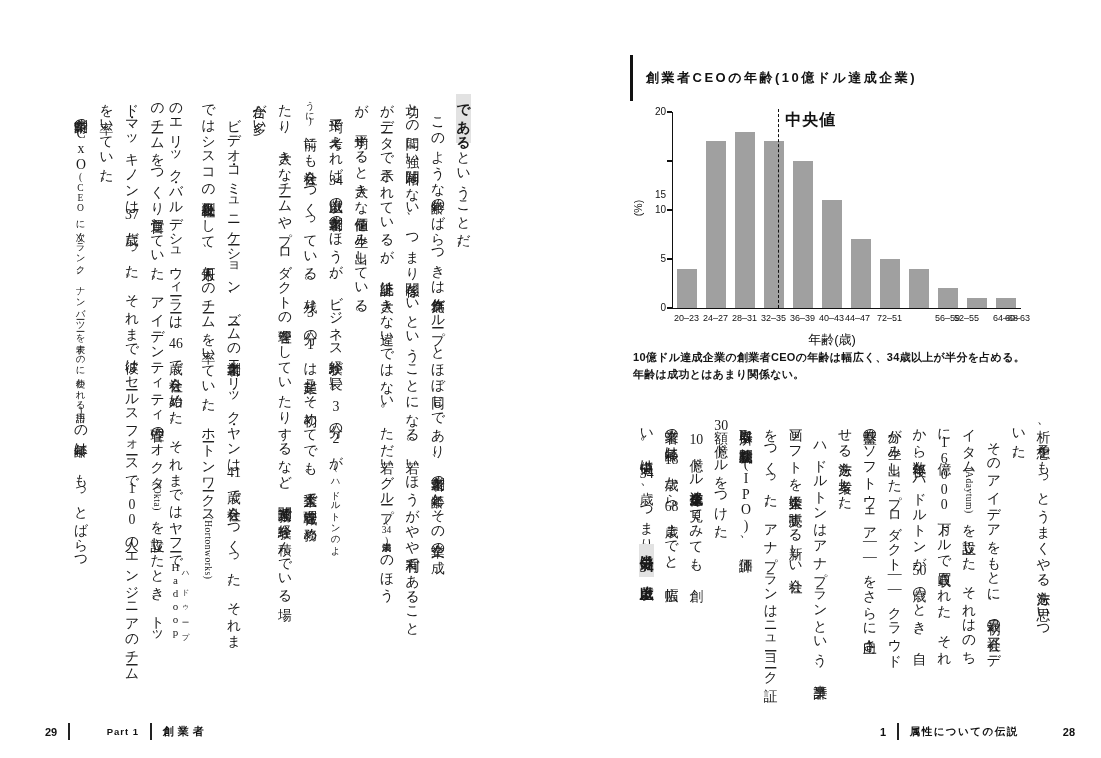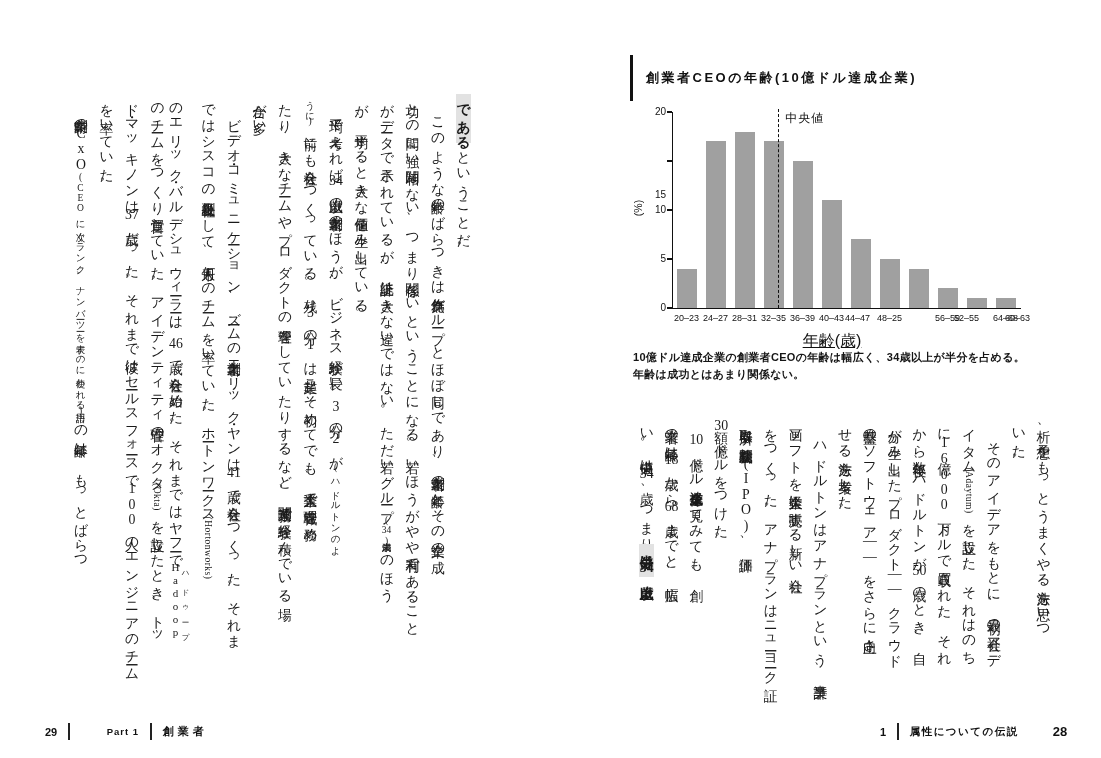--- a/index.html
+++ b/index.html
@@ -25,39 +25,39 @@
              font-family:"Liberation Sans","DejaVu Sans",sans-serif;color:#111;}
   .chart-title-row{position:absolute;left:0;top:0;display:flex;align-items:center;}
   .title-rule{width:3px;height:46px;background:#111;margin-right:13px;}
   .chart-title{font-size:13px;font-weight:bold;letter-spacing:2.5px;}
   .plot-frame{position:absolute;left:42px;top:57px;width:348px;height:196px;
               border-left:1.5px solid #111;border-bottom:1.5px solid #111;}
   .ytick-label{position:absolute;left:8px;width:28px;text-align:right;font-size:10px;}
   .ytick-mark{position:absolute;left:37px;width:5px;height:1.5px;background:#111;}
   .xtick-label{position:absolute;top:258px;text-align:center;font-size:9px;letter-spacing:0;}
   .x-axis-title{position:absolute;left:42px;top:276px;width:348px;text-align:center;
-                font-size:16px;transform:translateX(-14px);text-decoration:underline;}
+                font-size:13px;transform:translateX(-14px);}
   .y-axis-title{position:absolute;left:0px;top:147px;transform:rotate(-90deg);font-size:10.5px;}
   .median-line{position:absolute;border-left:1.5px dashed #111;width:0;}
-  .median-label{position:absolute;font-size:12px;font-weight:normal;letter-spacing:1px;}
+  .median-label{position:absolute;font-size:16px;font-weight:bold;letter-spacing:1px;}
   .chart-caption{position:absolute;left:633px;top:349px;width:394px;font-size:11px;line-height:1.55;
                  letter-spacing:0.3px;font-weight:600;
                  font-family:"Liberation Sans","DejaVu Sans",sans-serif;color:#151515;}
 
   
   .footer{position:absolute;top:723px;display:flex;align-items:center;
           font-family:"Liberation Sans","DejaVu Sans",sans-serif;font-weight:bold;color:#111;}
   .footer-left{left:45px;}
   .footer-right{left:880px;}
   .f-divider{width:1.5px;height:17px;background:#222;margin:0 11px;}
   .f-page{font-size:11px;}
   .f-part{font-size:9.5px;letter-spacing:1px;padding-left:26px;}
   .f-chapter{font-size:11px;letter-spacing:4px;}
   .f-chtitle{font-size:10.5px;letter-spacing:1.5px;}
-  .f-page-right{font-size:13px;margin-left:34px;}
+  .f-page-right{font-size:11px;margin-left:44px;}
 </style>
 </head>
 <body>
 
 <div class="spread">
 
   <div>
     <div class="vblock" style="left:62px;top:94px;width:408px;height:630px;">
       <div class="tcol lcol vt"><span class="hl">である</span><span>ということだ。</span></div>
       <div class="tcol lcol vt">　このような年齢のばらつきは無作為グループとほぼ同じであり、創業者の年齢とその企業の成</div>
@@ -118,21 +118,21 @@
         <div class="ytick-mark" style="position: absolute; top: 105.25px;"></div>
         <div class="ytick-label" style="position: absolute; top: 51px;">20</div>
         <div class="ytick-mark" style="position: absolute; top: 56.25px;"></div>
         <div class="xtick-label" style="position: absolute; left: 39px; width: 35px;">20–23</div>
         <div class="xtick-label" style="position: absolute; left: 68px; width: 35px;">24–27</div>
         <div class="xtick-label" style="position: absolute; left: 97px; width: 35px;">28–31</div>
         <div class="xtick-label" style="position: absolute; left: 126px; width: 35px;">32–35</div>
         <div class="xtick-label" style="position: absolute; left: 155px; width: 35px;">36–39</div>
         <div class="xtick-label" style="position: absolute; left: 184px; width: 35px;">40–43</div>
         <div class="xtick-label" style="position: absolute; left: 213px; width: 29px;">44–47</div>
-        <div class="xtick-label" style="position: absolute; left: 242px; width: 35px;">48–25</div>
+        <div class="xtick-label" style="position: absolute; left: 242px; width: 35px;">72–51</div>
         <div class="xtick-label" style="position: absolute; left: 271px; width: 35px; padding-left: 48px;">52–55</div>
         <div class="xtick-label" style="position: absolute; left: 300px; width: 35px;">56–59</div>
         <div class="xtick-label" style="position: absolute; left: 329px; width: 35px; padding-left: 41px;">60–63</div>
         <div class="xtick-label" style="position: absolute; left: 358px; width: 35px;">64–68</div>
         <div class="median-line" style="position: absolute; left: 148.14px; top: 54px; height: 199px;"></div>
         <div class="median-label" style="position: absolute; left: 155.14px; top: 55px;">中央値</div>
       </div>
     <div class="chart-caption">10億ドル達成企業の創業者CEOの年齢は幅広く、34歳以上が半分を占める。年齢は成功とはあまり関係ない。</div>
 
     <div class="vblock" style="left:626px;top:419px;width:424px;height:290px;">

